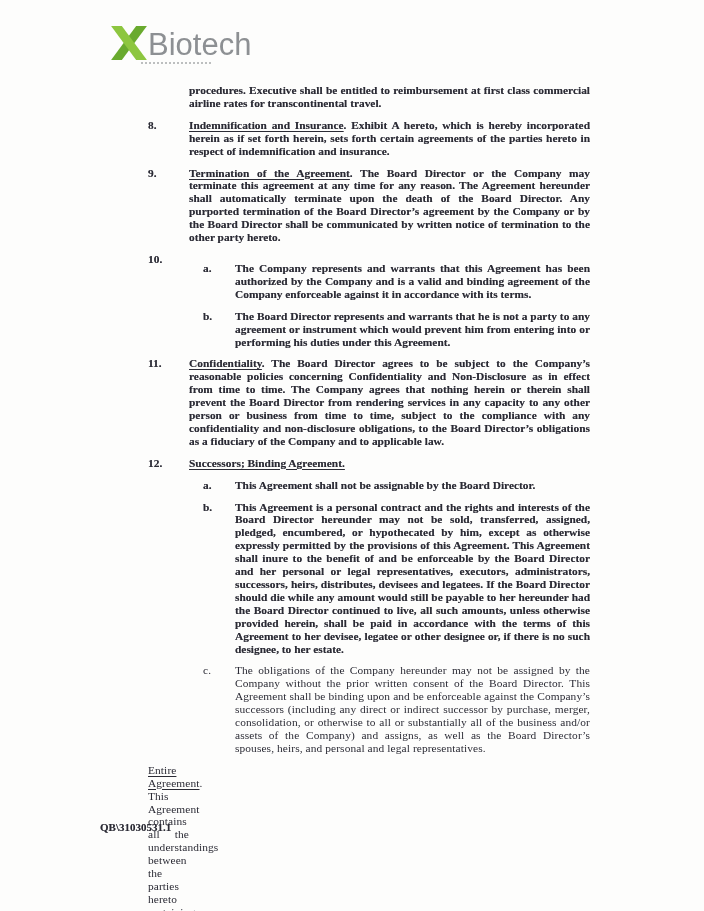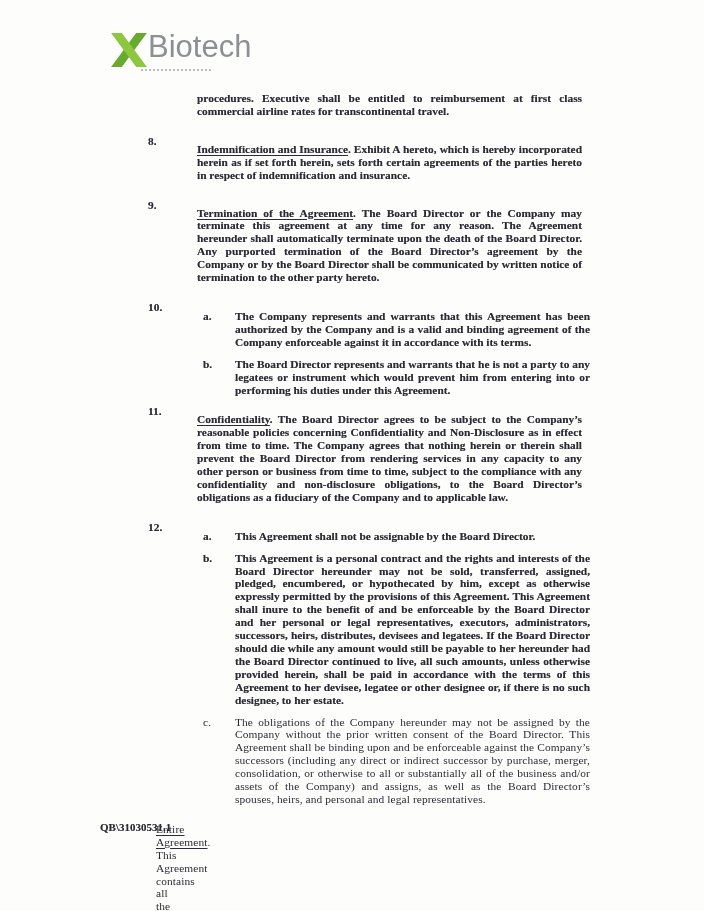--- a/index.html
+++ b/index.html
@@ -12,23 +12,22 @@
     font-family: "Liberation Serif", serif;
     color: #2b2b35;
   }
 
   
   .logo {
     position: absolute;
     left: 111px;
     top: 24px;
     display: flex;
-    align-items: flex-start;
+    align-items: flex-end;
     line-height: 1;
-    margin-top: 7px;
   }
   .logo-x { display: block; margin-top: 2px; }
   .logo-word {
     font-family: "Liberation Sans", sans-serif;
     font-weight: 400;
     font-size: 31px;
     color: #8d9093;
     letter-spacing: 0px;
     margin-left: 1px;
   }
@@ -50,21 +49,21 @@
     width: 442px;
     font-size: 11.4px;
     line-height: 12.9px;
     text-align: justify;
     font-weight: bold;
     text-shadow: 0 0 .4px rgba(38,38,48,.5);
   }
   .section { display: grid; grid-template-columns: 41px 1fr; margin-top: 9px; }
   .section:first-child { margin-top: 0; }
   .num { text-align: left; }
-  .para { margin: 8px; }
+  .para { margin: 0; }
   .heading { text-decoration: underline; text-underline-offset: 2px; }
   .subitem {
     display: grid;
     grid-template-columns: 32px 1fr;
     margin-left: 14px;
     margin-top: 9px;
   }
   .light { font-weight: normal; text-shadow: none; letter-spacing: .1px; }
 
   .footer {
@@ -117,35 +116,36 @@
 
     <div class="section">
       <div class="num">10.</div>
       <div class="text">
         <div class="subitem">
           <div class="sublabel">a.</div>
           <div class="subtext">The Company represents and warrants that this Agreement has been authorized by the Company and is a valid and binding agreement of the Company enforceable against it in accordance with its terms.</div>
         </div>
         <div class="subitem">
           <div class="sublabel">b.</div>
-          <div class="subtext">The Board Director represents and warrants that he is not a party to any legatees or instrument which would prevent him from entering into or performing his duties under this Agreement.</div>
+          <div class="subtext">The Board Director represents and warrants that he is not a party to any agreement or instrument which would prevent him from entering into or performing his duties under this Agreement.</div>
         </div>
       </div>
     </div>
 
     <div class="section">
       <div class="num">11.</div>
       <div class="text">
         <p class="para"><span class="heading">Confidentiality</span><span>.  The Board Director agrees to be subject to the Company’s reasonable policies concerning Confidentiality and Non-Disclosure as in effect from time to time.  The Company agrees that nothing herein or therein shall prevent the Board Director from rendering services in any capacity to any other person or business from time to time, subject to the compliance with any confidentiality and non-disclosure obligations, to the Board Director’s obligations as a fiduciary of the Company and to applicable law.</span></p>
       </div>
     </div>
 
     <div class="section">
       <div class="num">12.</div>
       <div class="text">
+        <p class="para"><span class="heading">Successors; Binding Agreement.</span></p>
         <div class="subitem">
           <div class="sublabel">a.</div>
           <div class="subtext">This Agreement shall not be assignable by the Board Director.</div>
         </div>
         <div class="subitem">
           <div class="sublabel">b.</div>
           <div class="subtext">This Agreement is a personal contract and the rights and interests of the Board Director hereunder may not be sold, transferred, assigned, pledged, encumbered, or hypothecated by him, except as otherwise expressly permitted by the provisions of this Agreement. This Agreement shall inure to the benefit of and be enforceable by the Board Director and her personal or legal representatives, executors, administrators, successors, heirs, distributes, devisees and legatees. If the Board Director should die while any amount would still be payable to her hereunder had the Board Director continued to live, all such amounts, unless otherwise provided herein, shall be paid in accordance with the terms of this Agreement to her devisee, legatee or other designee or, if there is no such designee, to her estate.</div>
         </div>
         <div class="subitem light">
           <div class="sublabel">c.</div>

